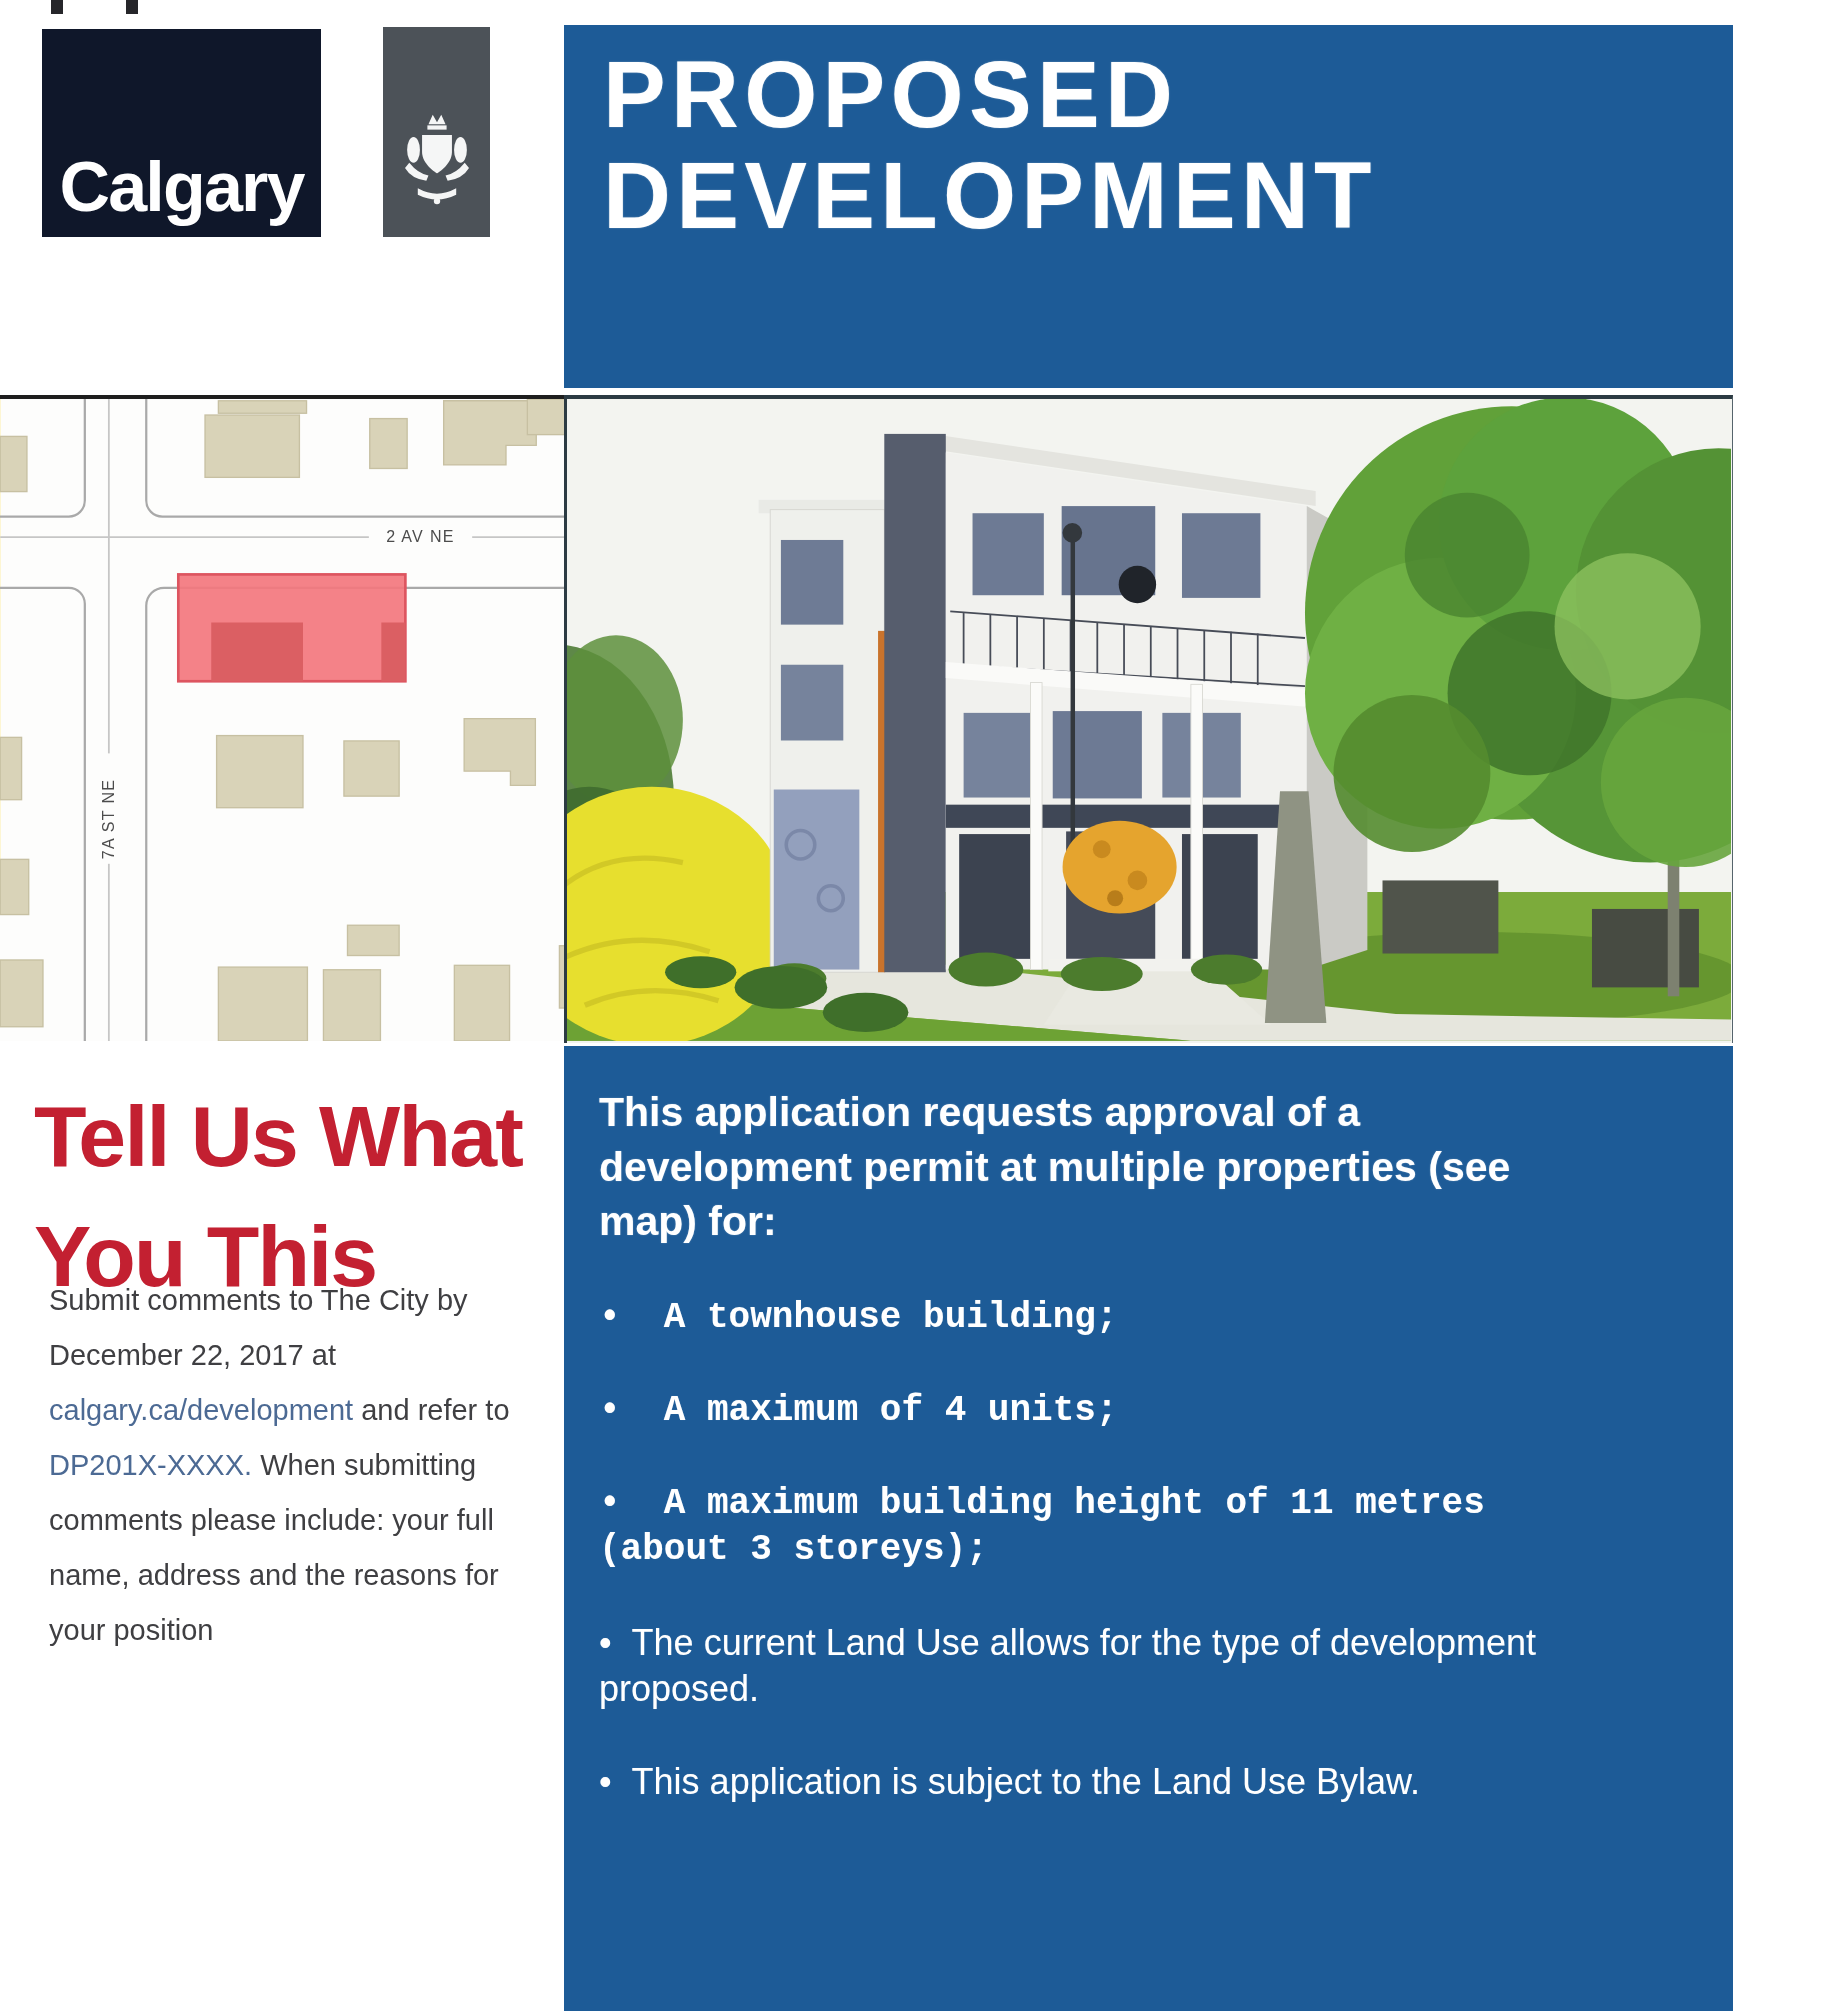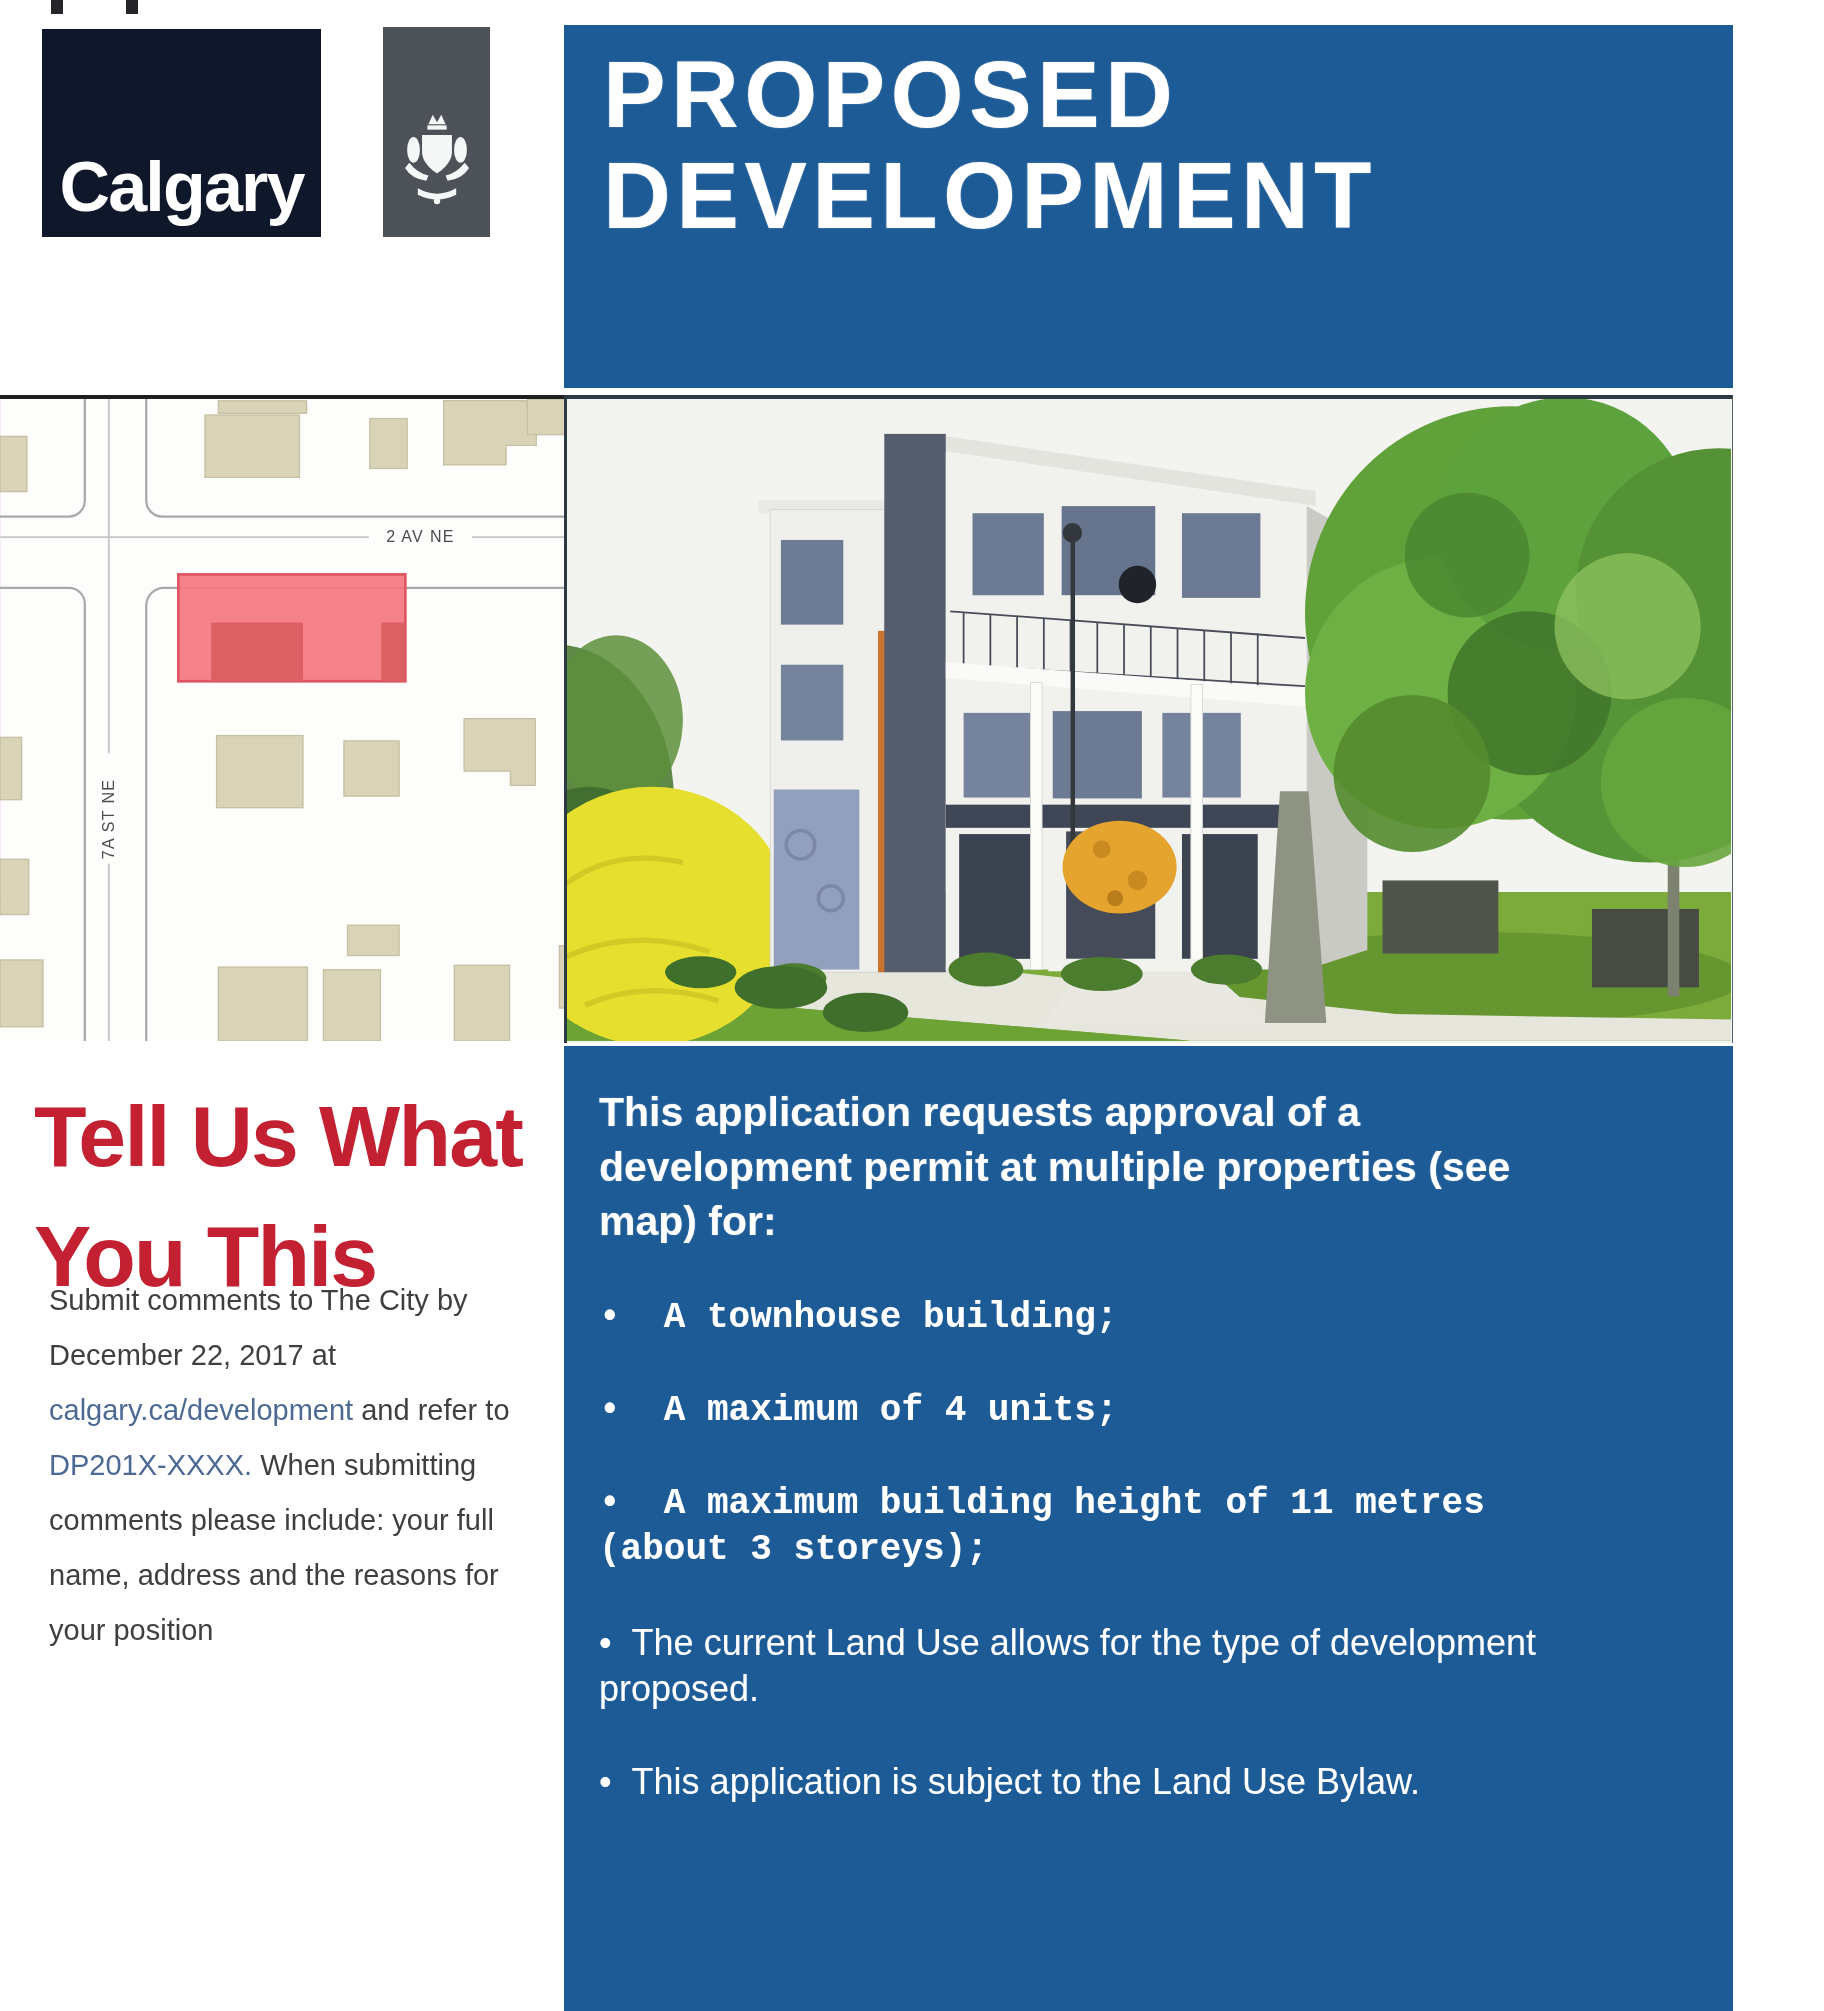--- a/index.html
+++ b/index.html
@@ -32,21 +32,21 @@
     left:564px; top:25px; width:1169px; height:363px; background:#1d5b97;
     color:#ffffff; padding:20px 0 0 39px;
   }
   .header-blue div {
     font-size:94px; font-weight:bold; line-height:1.07; letter-spacing:5.3px;
     text-shadow:0 0 1.8px rgba(255,255,255,0.35);
   }
 
   
   .map-panel {
-    left:0; top:395px; width:573px; height:509px; background:#f0abfc;
+    left:0; top:395px; width:573px; height:509px; background:#fde047;
     border-top:4.5px solid #1e1e1e; border-bottom:4.5px solid #6f6f6f;
   }
   .map-panel svg { display:block; }
 
   
   .render-panel {
     left:564px; top:395px; width:1169px; height:648px; background:#f3f4f0;
     border-top:4.5px solid #2c3b43; border-left:3.6px solid #2c3b43; border-right:1.8px solid #55646c;
   }
   .render-panel svg { display:block; }

